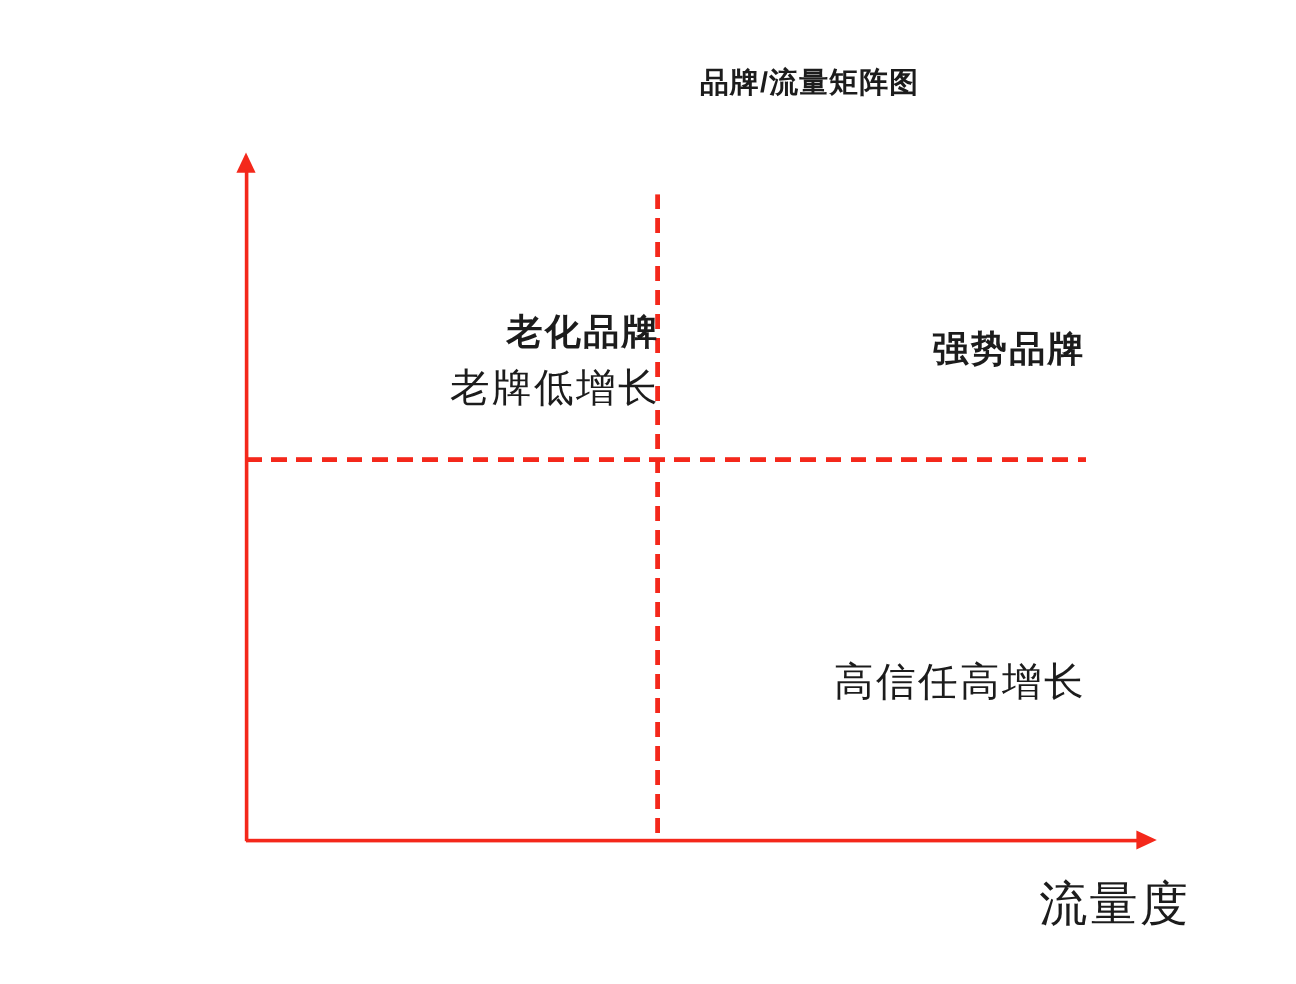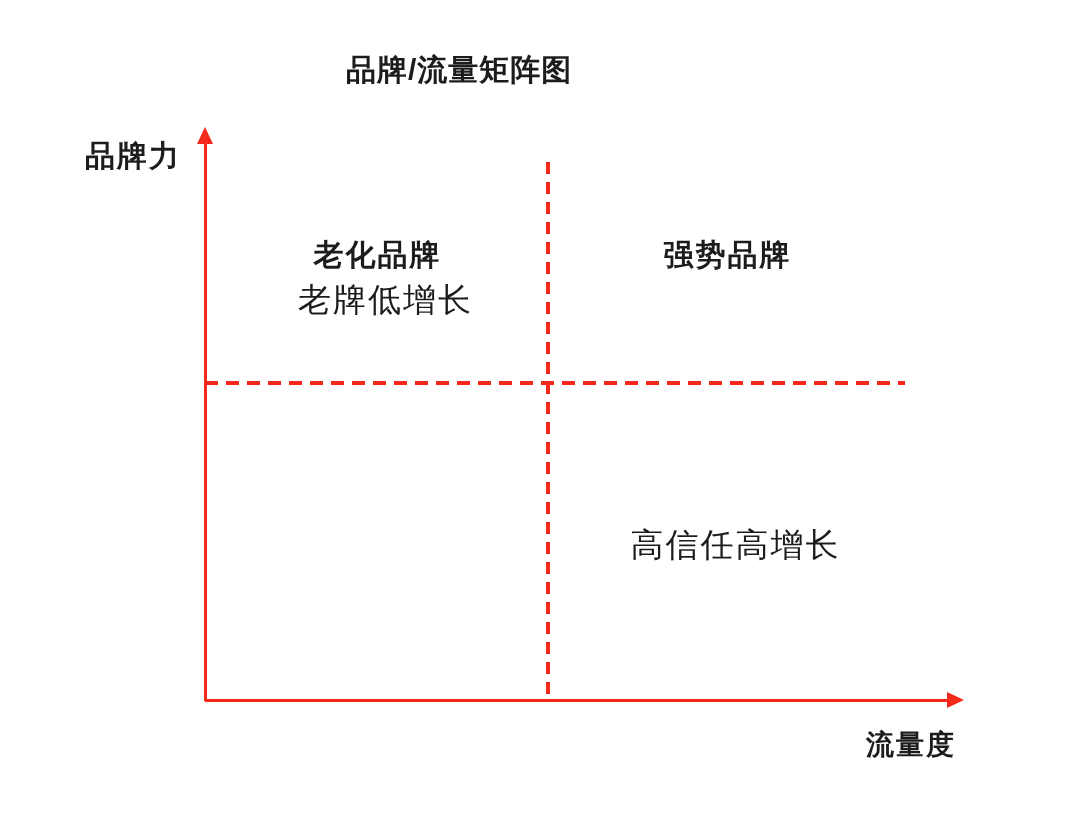--- a/index.html
+++ b/index.html
@@ -13,32 +13,32 @@
     background: var(--background);
     font-family: "Liberation Sans", "DejaVu Sans", sans-serif;
     color: var(--text);
     overflow: hidden;
   }
   .canvas { position: relative; width: 1080px; height: 820px; background: var(--background); }
 
   
   .title-block {
     position: absolute; left: 346px; top: 48px; width: 420px;
-    text-align: left; font-weight: bold; font-size: 30px; line-height: 43px;
+    text-align: right; font-weight: bold; font-size: 24px; line-height: 43px;
     letter-spacing: 1px;
   }
 
   
   .y-label {
     position: absolute; left: 85px; top: 136px;
     font-size: 30px; font-weight: bold; letter-spacing: 2px;
   }
   .x-label {
     position: absolute; left: 866px; top: 726px;
-    font-size: 28px; font-weight: bold; letter-spacing: 2px;
+    font-size: 40px; font-weight: normal; letter-spacing: 2px;
   }
 
   
   .y-axis {
     position: absolute; left: 204px; top: 141px;
     width: 3px; height: 560px; background: var(--accent_red);
   }
   .y-arrow {
     position: absolute; left: 197px; top: 127px;
     width: 0; height: 0;
@@ -66,39 +66,38 @@
       var(--accent_red) 0 12px, transparent 12px 20px);
   }
   .h-dashed {
     position: absolute; left: 205px; top: 381px;
     width: 700px; height: 4px;
     background: repeating-linear-gradient(90deg,
       var(--accent_red) 0 13px, transparent 13px 21px);
   }
 
   
-  .quadrant { position: absolute; text-align: center; }
+  .quadrant { position: absolute; text-align: right; margin-top: 23px; }
   .q-name { font-size: 30px; font-weight: bold; line-height: 34px; letter-spacing: 2px; }
   .q-desc { font-size: 33px; line-height: 34px; margin-top: 11px; letter-spacing: 2px; padding-left: 16px; }
   .q-tl { left: 205px; top: 238px; width: 345px; }
-  .q-tr { left: 550px; top: 238px; width: 355px; }
+  .q-tr { left: 550px; top: 252px; width: 355px; }
   .q-bl { left: 205px; top: 508px; width: 345px; }
   .q-br { left: 550px; top: 508px; width: 355px; }
   .q-bl .q-desc, .q-br .q-desc { margin-top: 20px; }
 </style>
 </head>
 <body>
 
 <div class="canvas">
 
   <div class="title-block">
     <div>品牌/流量矩阵图</div>
   </div>
 
-  <div class="y-label">品牌力</div>
   <div class="x-label">流量度</div>
 
   <div class="y-arrow"></div>
   <div class="y-axis"></div>
   <div class="x-axis"></div>
   <div class="x-arrow"></div>
 
   <div class="v-dashed"></div>
   <div class="h-dashed"></div>
 

